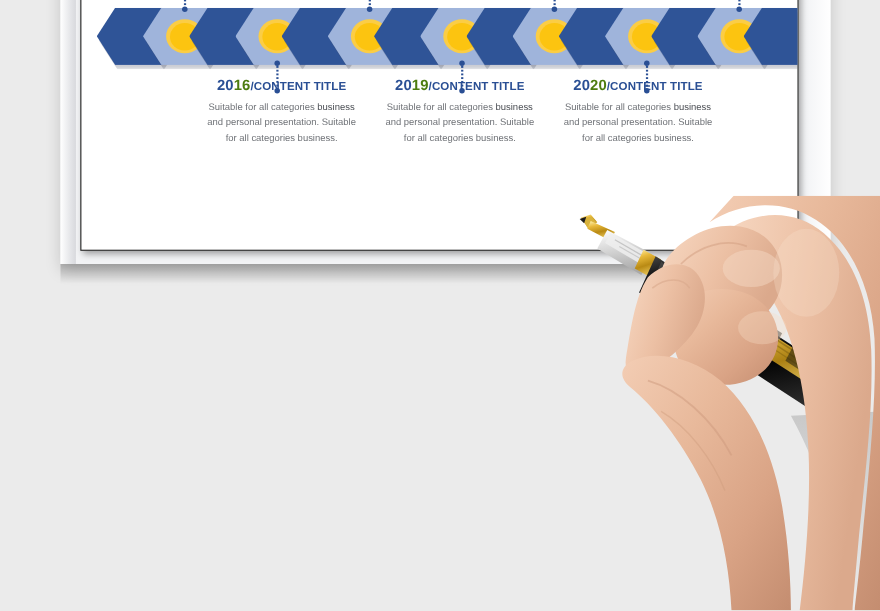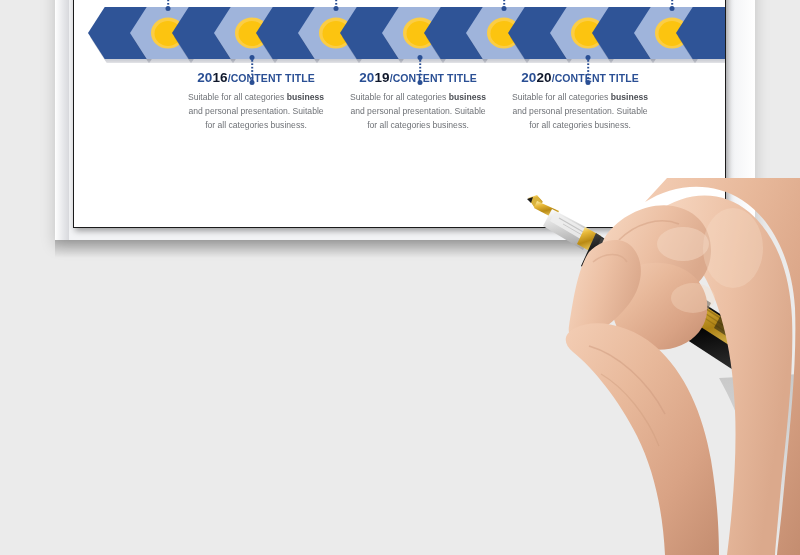--- a/index.html
+++ b/index.html
@@ -43,30 +43,30 @@
   }
   #slide-canvas{ position:absolute; inset:0; }
 
   
   .txtblock{ position:absolute; width:152px; text-align:center; }
   .yr{
     font-size:13.5px; font-weight:bold; letter-spacing:.1px;
     white-space:nowrap; line-height:1.1;
   }
   .yr .c-blue{ color:#2a4f94; }
-  .yr .c-gold{ color:#0f172a; }
+  .yr .c-gold{ color:#4d7c0f; }
   .yr .ct{
     color:#2a4f94; font-size:10.5px; font-weight:bold;
     letter-spacing:.1px; font-variant:small-caps;
   }
   .body{
     margin-top:5px; font-size:8.6px; line-height:1.62;
     color:#6f7277;
   }
-  .body b{ color:#4c4f55; font-weight:bold; }
+  .body b{ color:#4c4f55; font-weight:normal; }
   
   #bb-0{ left:106px; top:140px; }
   #bb-1{ left:268px; top:140px; }
   #bb-2{ left:430px; top:140px; }
 
   
   #band{ position:absolute; left:14px; top:76px; width:630px; height:56px; }
   .hexwrap{ position:absolute; top:0; width:76px; height:52px; }
   .hex{
     position:absolute; inset:0;

